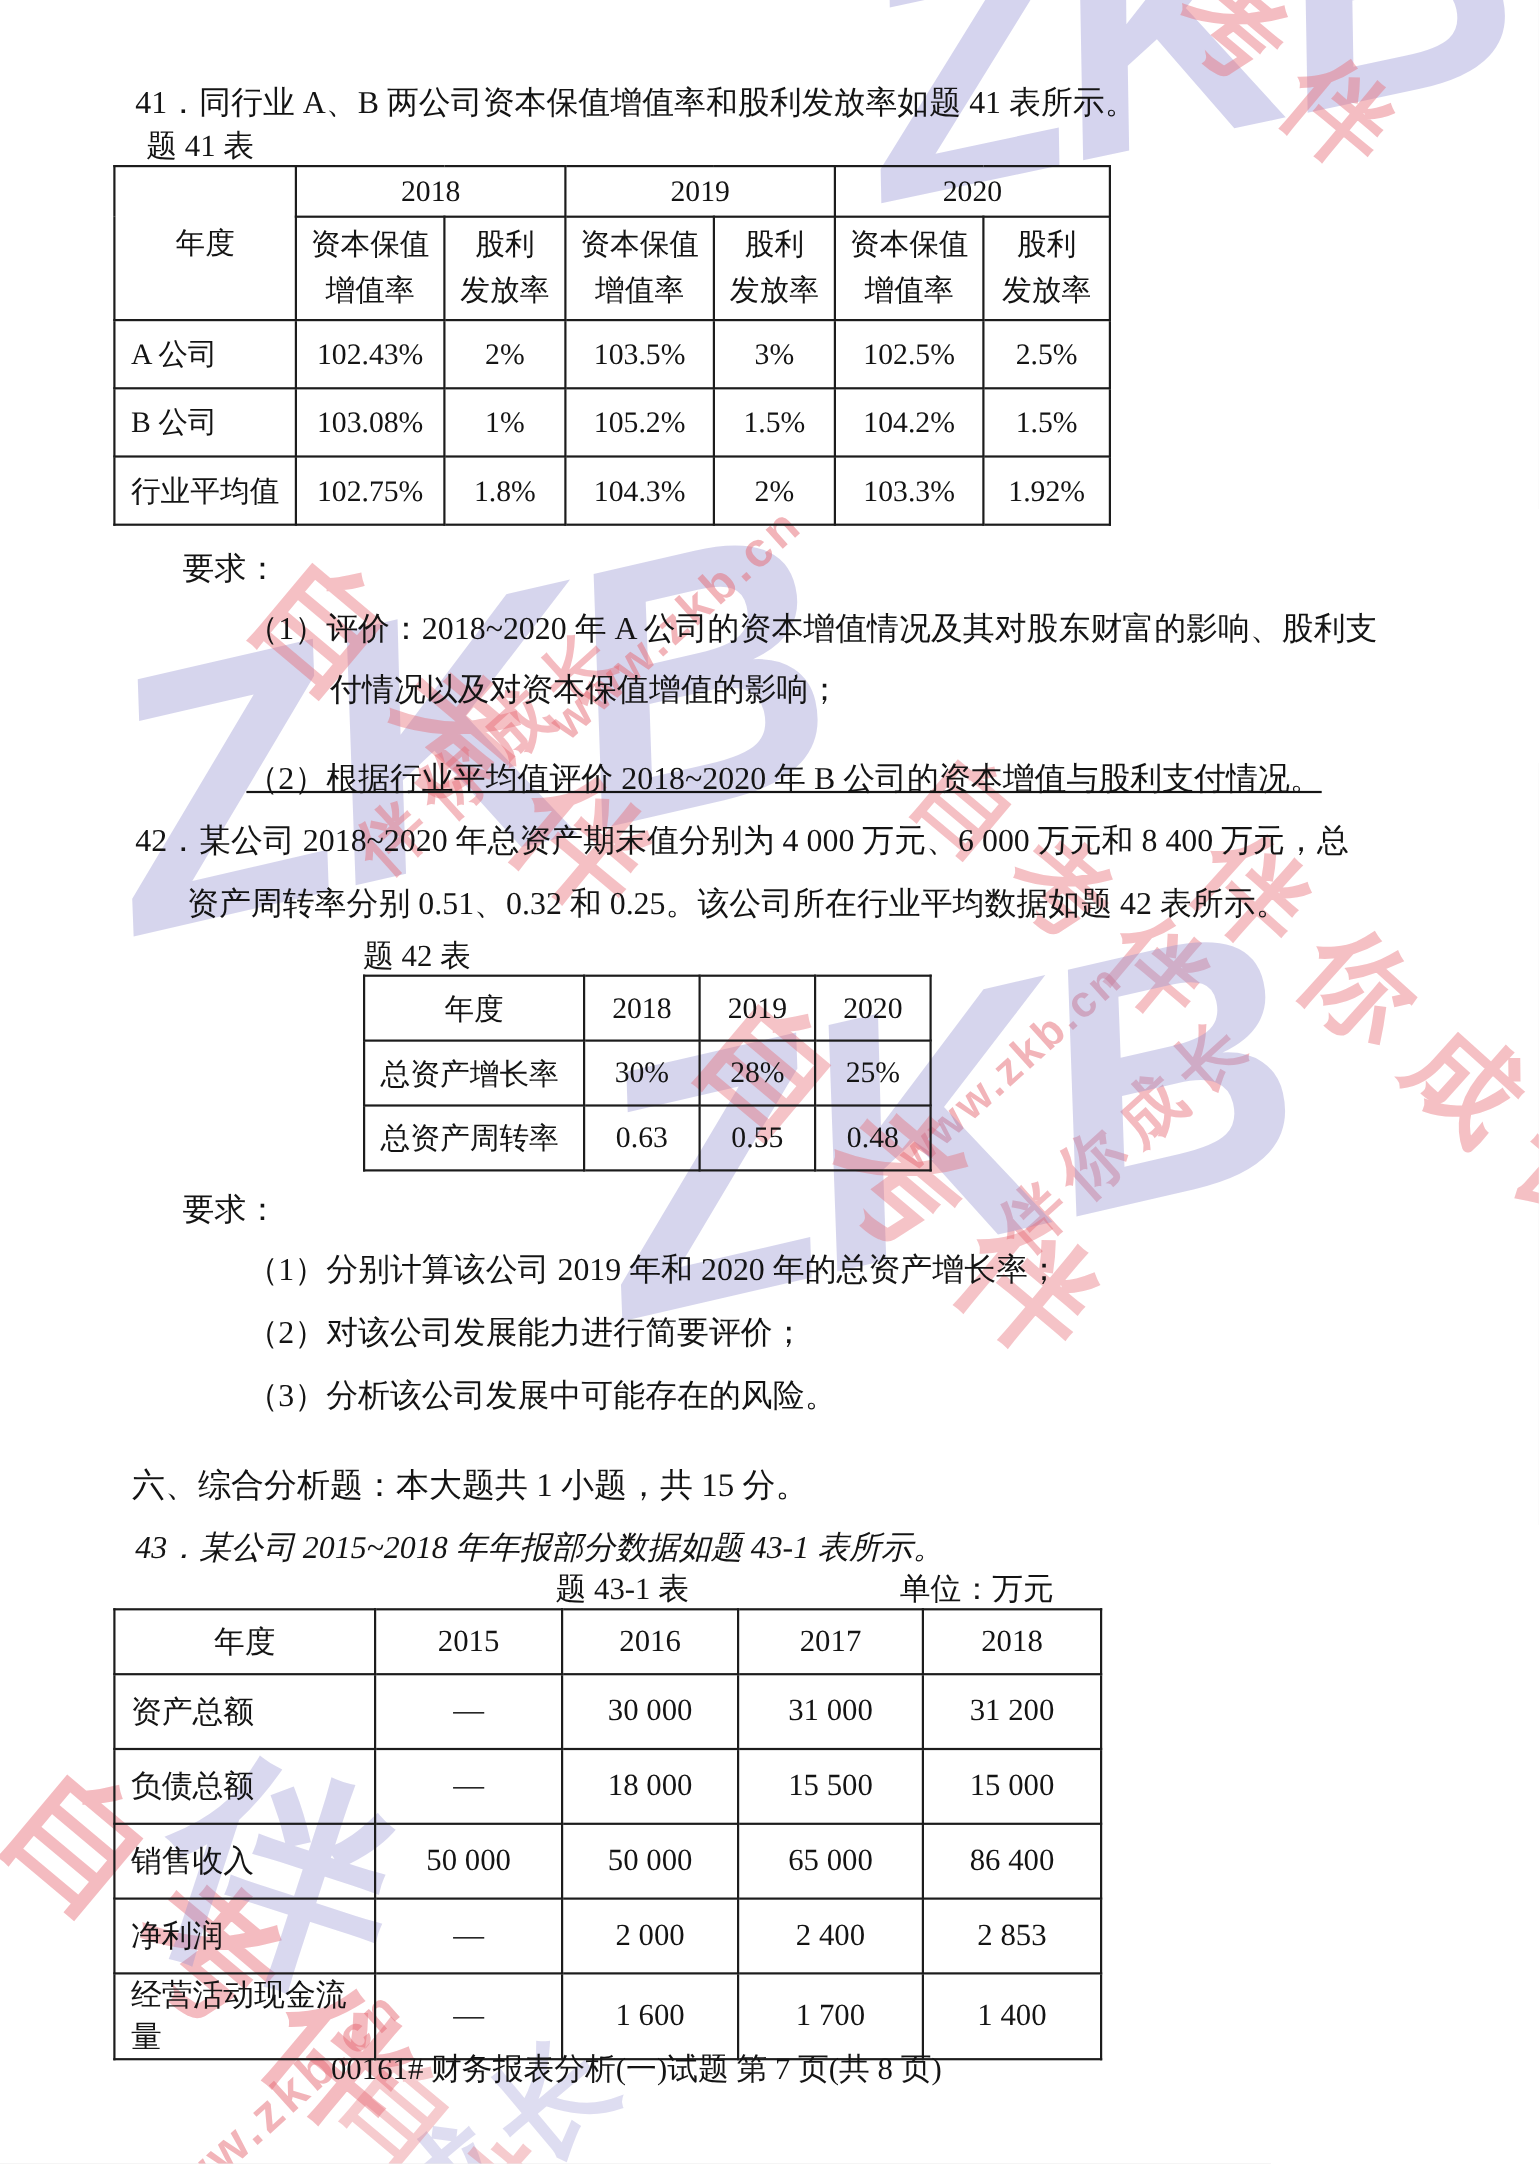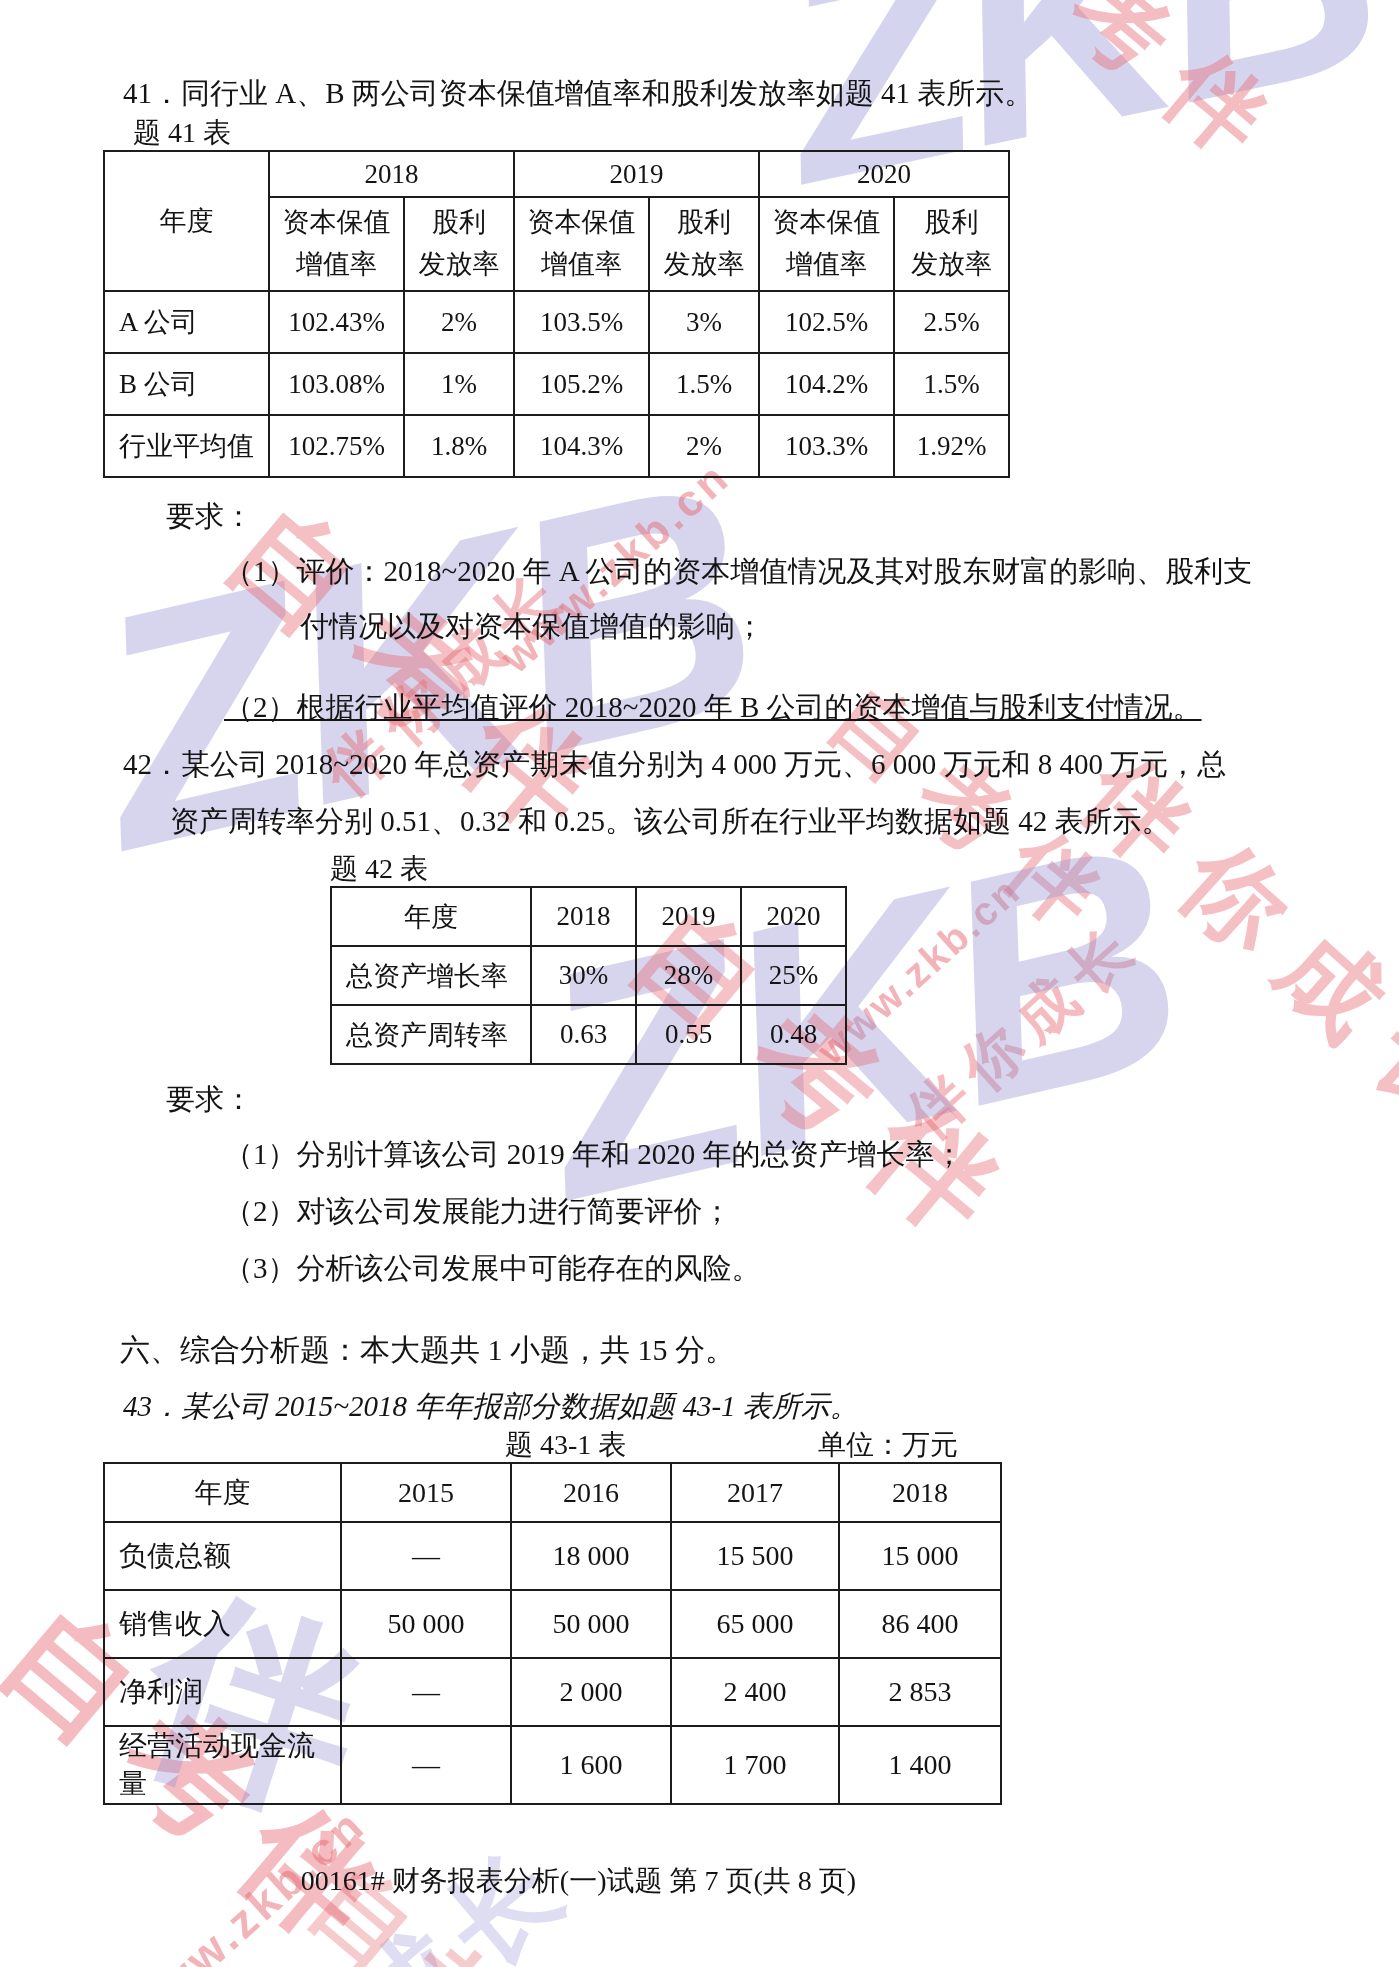--- a/index.html
+++ b/index.html
@@ -220,20 +220,27 @@
       </colgroup>
       <tbody>
           <tr class="h">
         <td>年度</td>
         <td>2015</td>
         <td>2016</td>
         <td>2017</td>
         <td>2018</td>
       </tr>
       <tr class="d">
+        <td class="lbl">资产总额</td>
+        <td>—</td>
+        <td>30 000</td>
+        <td>31 000</td>
+        <td>31 200</td>
+      </tr>
+      <tr class="d">
         <td class="lbl">负债总额</td>
         <td>—</td>
         <td>18 000</td>
         <td>15 500</td>
         <td>15 000</td>
       </tr>
       <tr class="d">
         <td class="lbl">销售收入</td>
         <td>50 000</td>
         <td>50 000</td>

